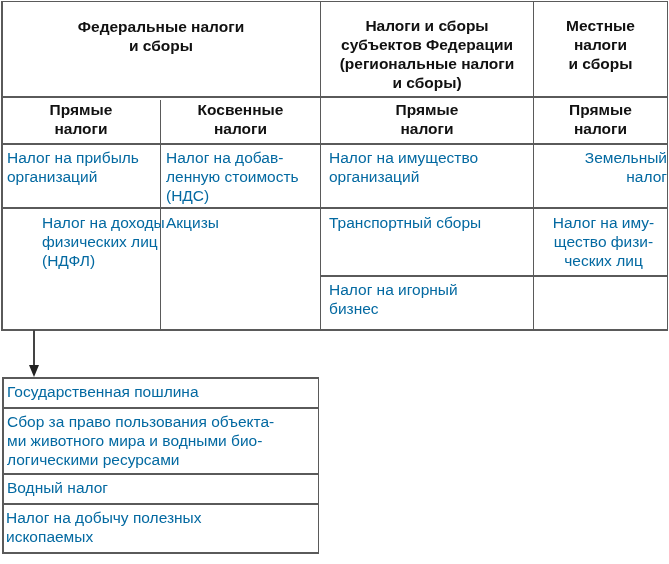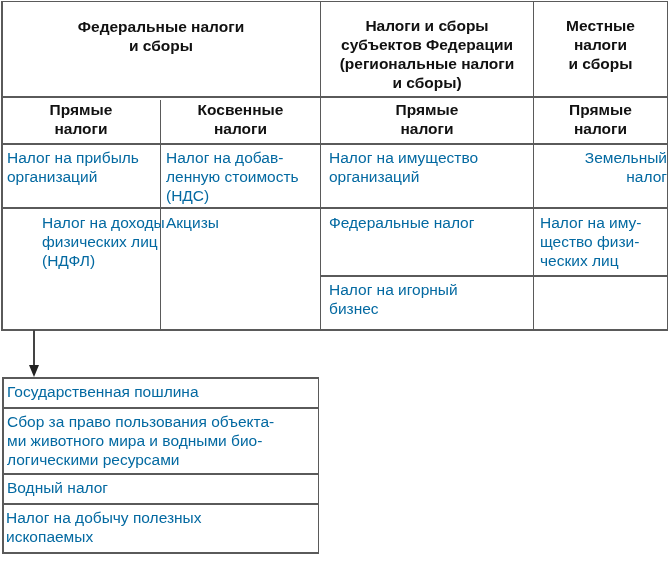--- a/index.html
+++ b/index.html
@@ -60,27 +60,27 @@
 физических лиц
 (НДФЛ)</div>
 
   <div class="cell" style="left:166px;top:148px;width:154px;">Налог на добав-
 ленную стоимость
 (НДС)</div>
   <div class="cell" style="left:166px;top:213px;width:154px;">Акцизы</div>
 
   <div class="cell" style="left:329px;top:148px;width:204px;">Налог на имущество
 организаций</div>
-  <div class="cell" style="left:329px;top:213px;width:204px;">Федеральные налог</div>
+  <div class="cell" style="left:329px;top:213px;width:204px;">Транспортный сборы</div>
   <div class="cell" style="left:329px;top:280px;width:204px;">Налог на игорный
 бизнес</div>
 
   <div class="cell" style="left:540px;top:148px;width:127px;text-align:right;">Земельный
 налог</div>
-  <div class="cell" style="left:540px;top:213px;width:127px;">Налог на иму-
+  <div class="cell" style="left:540px;top:213px;width:127px;text-align:center;">Налог на иму-
 щество физи-
 ческих лиц</div>
   <div class="cell" style="left:540px;top:280px;width:127px;"></div>
 </div>
 
 <div class="arrow-shaft" style="left:33px;top:330px;height:36px;"></div>
 <div class="arrow-head" style="left:29px;top:365px;"></div>
 
 <div class="abs" style="left:0;top:376px;width:322px;height:180px;">
   <div class="hline" style="left:2px;top:1px;width:317px;"></div>

